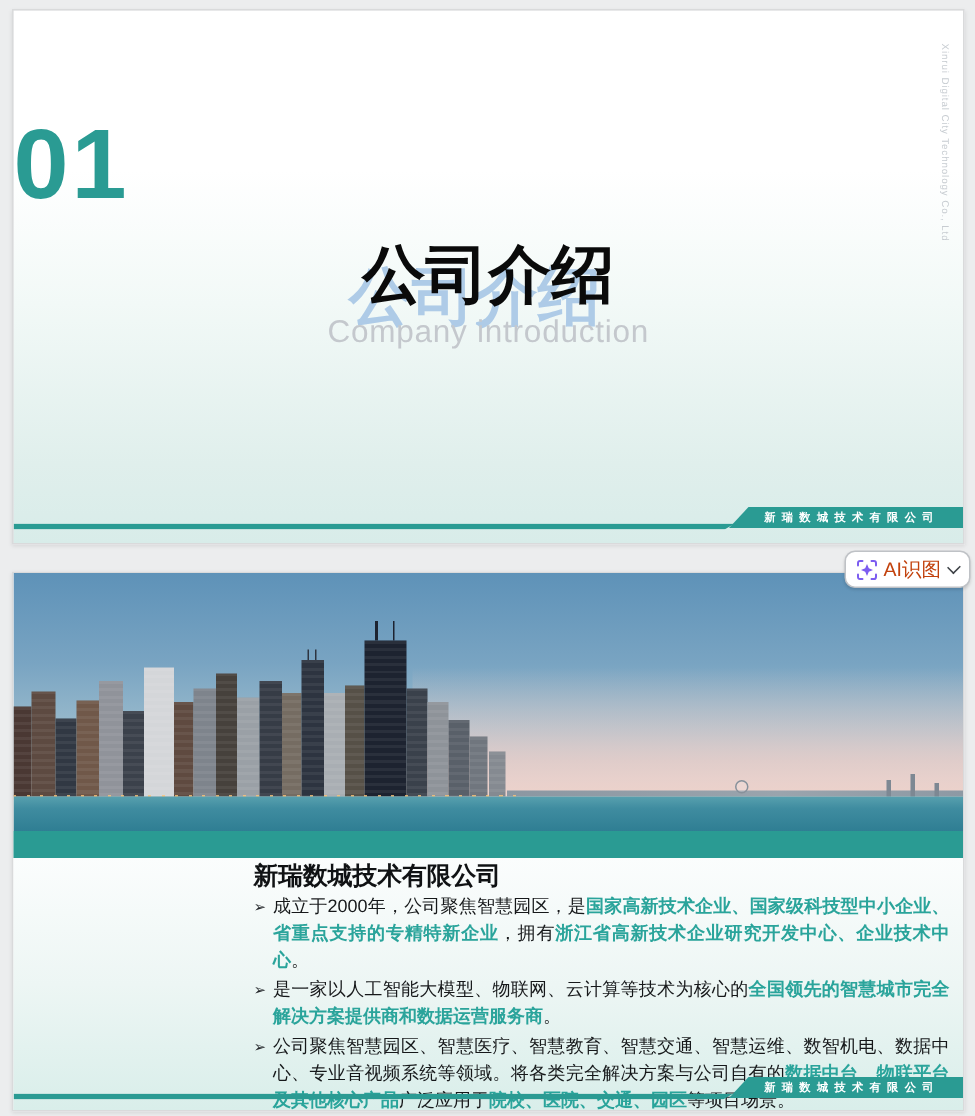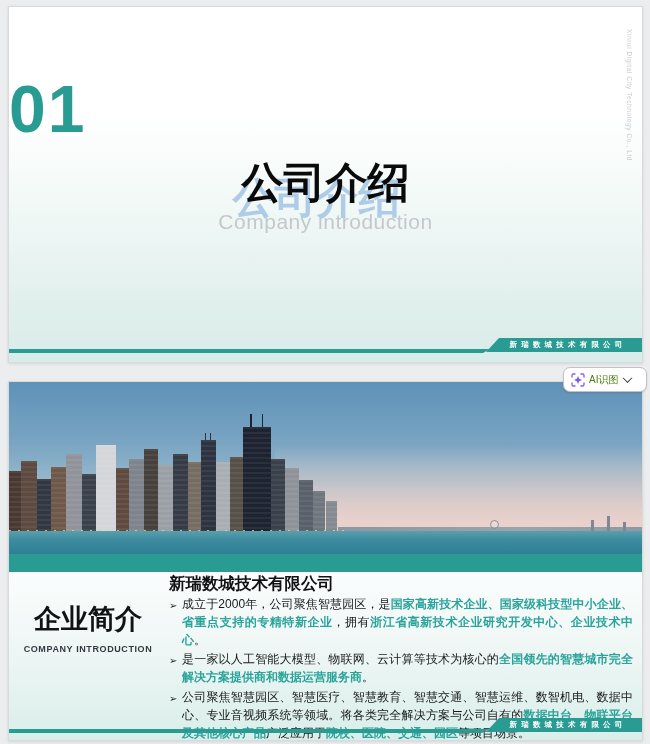--- a/index.html
+++ b/index.html
@@ -75,21 +75,21 @@
     font-size:12px;line-height:17.8px;color:#16181a;text-align:justify;}
   .bullet{position:relative;padding-left:13px;margin-bottom:2px;}
   .bullet .marker{position:absolute;left:0;top:1px;font-size:10px;color:#23262a;}
   .hl{color:var(--teal-text);font-weight:700;}
 
   
   .ai-btn{position:absolute;top:367px;left:563px;width:84px;height:25px;z-index:20;
     background:#ffffff;border:1px solid #bfc2c6;border-radius:7px;
     display:flex;align-items:center;gap:4px;padding:0 7px;box-sizing:border-box;
     box-shadow:0 1px 2px rgba(0,0,0,.12);cursor:pointer;}
-  .ai-label{font-size:10px;color:#4d7c0f;white-space:nowrap;}
+  .ai-label{font-size:13px;color:#c2410c;white-space:nowrap;}
   .chev{width:6px;height:6px;border-right:1.6px solid #3c4045;border-bottom:1.6px solid #3c4045;
     transform:rotate(45deg) translate(-1px,-1px);margin-left:2px;}
 </style>
 </head>
 <body>
 
 <div class="slide" id="slide1">
   <div class="side-text">Xinrui Digital City Technology Co., Ltd</div>
   <div class="s1-num">01</div>
   <div class="title-stack">
@@ -151,24 +151,20 @@
         <div class="bld" style="left: 45.8%; width: 2.2%; height: 34%; background-color: rgb(89, 96, 105);"></div>
         <div class="bld" style="left: 48%; width: 2%; height: 27%; background-color: rgb(112, 118, 126);"></div>
         <div class="bld" style="left: 50%; width: 1.8%; height: 20%; background-color: rgb(133, 138, 145);"></div>
       </div>
     <div class="lights"></div>
     <div class="water"></div>
   </div>
   <div class="band"></div>
   <div class="content"></div>
 
-  <div class="sec">
-    <div class="sec-title">企业简介</div>
-    <div class="sec-sub">COMPANY INTRODUCTION</div>
-  </div>
 
   <div class="company-title">新瑞数城技术有限公司</div>
   <div class="bullets" id="bullets">
       <div class="bullet"><span class="marker">➢</span><span>成立于2000年，公司聚焦智慧园区，是</span><span class="hl">国家高新技术企业、国家级科技型中小企业、省重点支持的专精特新企业</span><span>，拥有</span><span class="hl">浙江省高新技术企业研究开发中心、企业技术中心</span><span>。</span></div>
       <div class="bullet"><span class="marker">➢</span><span>是一家以人工智能大模型、物联网、云计算等技术为核心的</span><span class="hl">全国领先的智慧城市完全解决方案提供商和数据运营服务商</span><span>。</span></div>
       <div class="bullet"><span class="marker">➢</span><span>公司聚焦智慧园区、智慧医疗、智慧教育、智慧交通、智慧运维、数智机电、数据中心、专业音视频系统等领域。将各类完全解决方案与公司自有的</span><span class="hl">数据中台、物联平台及其他核心产品</span><span>广泛应用于</span><span class="hl">院校、医院、交通、园区</span><span>等项目场景。</span></div>
     </div>
 
   <div class="footer-flag">
     <span>新瑞数城技术有限公司</span>

